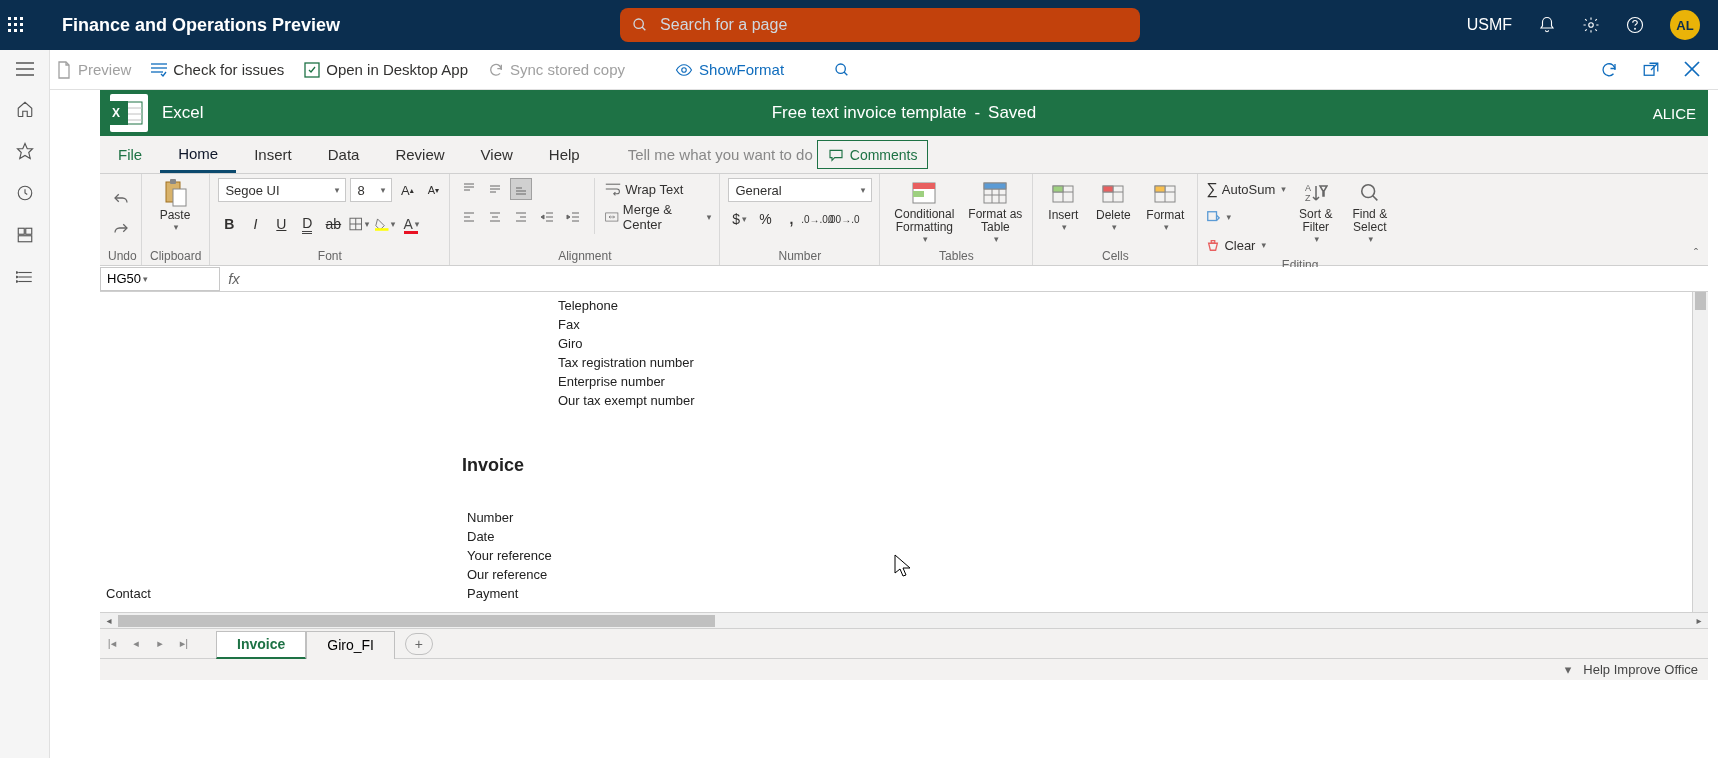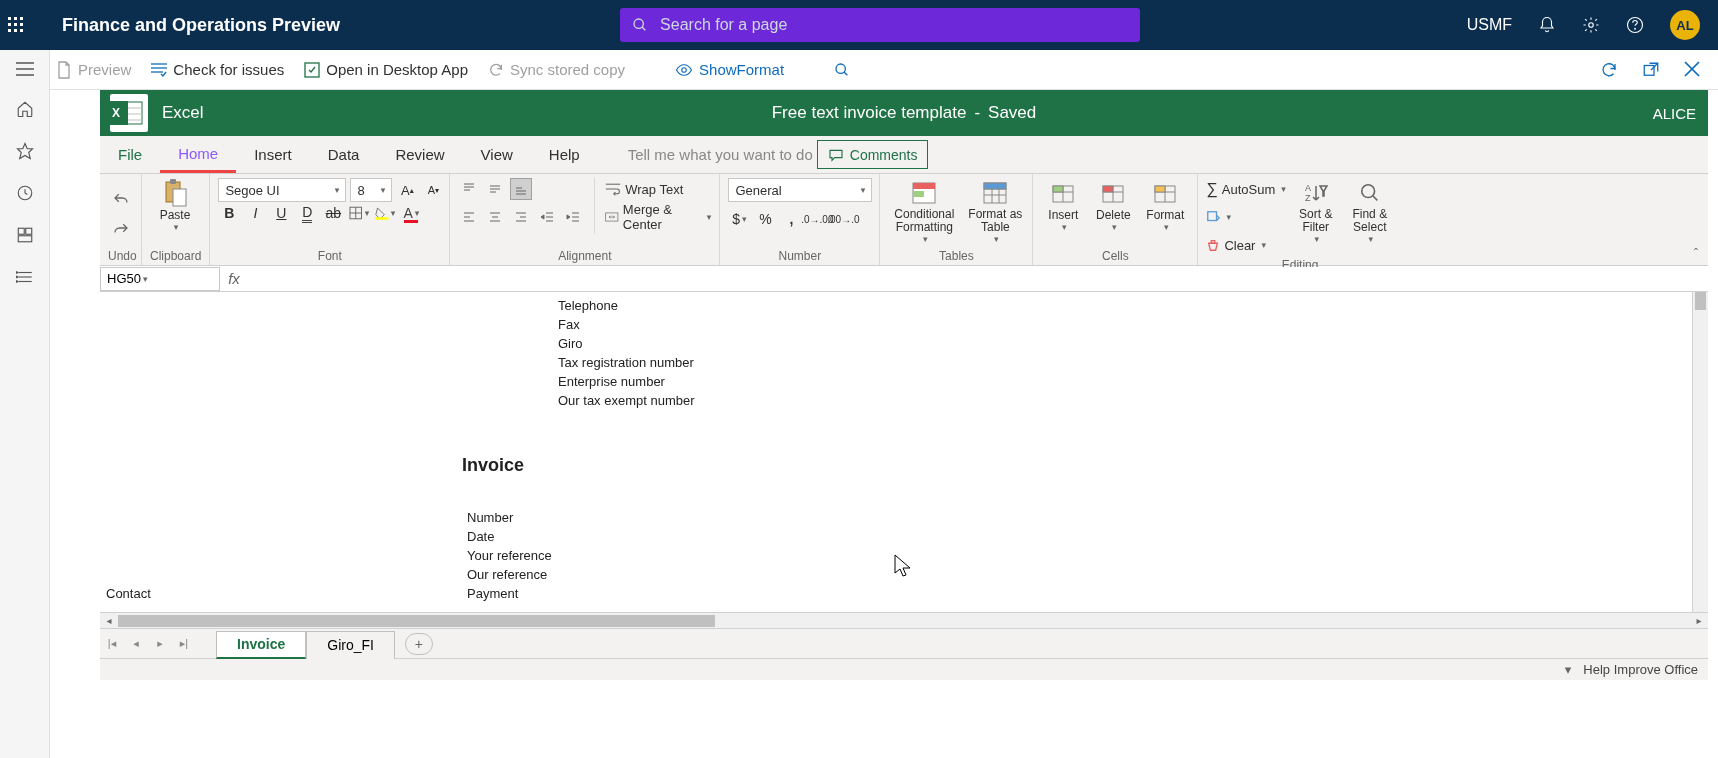--- a/index.html
+++ b/index.html
@@ -2,21 +2,21 @@
 <html><head>
 <meta charset="utf-8">
 <style>
 * { margin: 0; padding: 0; box-sizing: border-box; font-family: "Segoe UI", Arial, sans-serif; }
 body { width: 1718px; height: 758px; overflow: hidden; background: #fff; }
 
 
 .d365-header { height: 50px; background: #0b2e4f; color: #fff; display: flex; align-items: center; padding: 0 8px; }
 .d365-header .waffle { width: 40px; text-align: center; font-size: 16px; cursor: pointer; }
 .d365-title { font-size: 18px; font-weight: 600; margin-left: 14px; }
-.d365-search { margin-left: 280px; width: 520px; height: 34px; background: #6d28d9; border-radius: 3px; display: flex; align-items: center; padding-left: 12px; color: #cfd8e0; }
+.d365-search { margin-left: 280px; width: 520px; height: 34px; background: #c2410c; border-radius: 8px; display: flex; align-items: center; padding-left: 12px; color: #cfd8e0; }
 .d365-search .mag { margin-right: 12px; }
 .d365-header-right { margin-left: auto; display: flex; align-items: center; gap: 26px; padding-right: 10px; }
 .d365-header-right .hicon { cursor: pointer; }
 .avatar { width: 30px; height: 30px; border-radius: 50%; background: #eab308; color: #0b2e4f; display: flex; align-items: center; justify-content: center; font-size: 13px; font-weight:600; cursor:pointer; }
 
 
 .sub-toolbar { height: 40px; background: #fff; border-bottom: 1px solid #e0e0e0; display:flex; align-items:center; padding-left:56px; font-size:15px; color:#323130; }
 .sub-toolbar .tbitem { display:flex; align-items:center; margin-right:20px; cursor:pointer; }
 .sub-toolbar .tbitem.disabled { color:#a0a0a0; }
 .sub-toolbar .tbitem svg, .sub-toolbar .tbitem .icn { margin-right:6px; }
@@ -36,21 +36,21 @@
 .xl-logo { width:38px; height:38px; background:#fff; margin-left:10px; margin-right:14px; display:flex; align-items:center; justify-content:center; border-radius:2px; position:relative; }
 .xl-logo-inner { position:absolute; left:-6px; width:24px; height:24px; background:#1e7245; color:#fff; font-weight:bold; font-size:12px; display:flex; align-items:center; justify-content:center; }
 .xl-docname { position:absolute; left:50%; transform:translateX(-50%); display:flex; align-items:center; font-size:17px; }
 .xl-docname .dash { margin:0 8px; }
 .xl-user { position:absolute; right:12px; font-size:15px; }
 
 
 .xl-tabs { height:38px; background:#f3f2f1; border-bottom:1px solid #d0d0d0; display:flex; align-items:stretch; font-size:15px; color:#323130; }
 .xl-tab { padding:0 18px; display:flex; align-items:center; cursor:pointer; }
 .xl-tab.file { color:#1e7245; }
-.xl-tab.active { color:#8b5cf6; border-bottom:3px solid #ef4444; font-weight:400; }
+.xl-tab.active { color:#0f172a; border-bottom:3px solid #0c4a6e; font-weight:400; }
 .xl-tellme { padding-left:30px; color:#888; display:flex; align-items:center; }
 .xl-comments { margin-left:auto; border:1px solid #1e7245; padding:4px 10px; margin:4px 4px; color:#1e7245; display:flex; align-items:center; gap:6px; cursor:pointer; font-size:14px; }
 
 
 .xl-ribbon { height:92px; background:#f3f2f1; border-bottom:1px solid #cfcfcf; display:flex; font-size:13px; color:#323130; }
 .rgroup { border-right:1px solid #d8d8d8; padding:4px 8px 2px 8px; display:flex; flex-direction:column; justify-content:space-between; }
 .rgroup .gbody { display:flex; align-items:flex-start; gap:6px; flex:1; }
 .rgroup .glabel { text-align:center; font-size:12px; color:#666; padding-top:2px; }
 .rbtn-big { display:flex; flex-direction:column; align-items:center; justify-content:center; font-size:12px; width:50px; cursor:pointer; }
 .rbtn-big .bicon { font-size:22px; height:30px; display:flex; align-items:center; }
@@ -332,21 +332,21 @@
               </svg>
             </span>
           <span>Paste</span>
           <span class="dd">▾</span>
         </div>
       </div>
       <div class="glabel">Clipboard</div>
     </div>
 
     <div class="rgroup" style="width:240px;">
-      <div class="gbody col" style="width:100%; gap:0;">
+      <div class="gbody col" style="width:100%; gap:11px;">
         <div class="row">
           <div class="fontbox" style="width:128px;">
             <span>Segoe UI</span>
               <span class="dd">▾</span>
           </div>
           <div class="fontbox" style="width:42px;">
             <span>8</span>
               <span class="dd">▾</span>
           </div>
           <span class="square" style="font-size:13px;">A<sup style="font-size:8px;">▴</sup></span>

